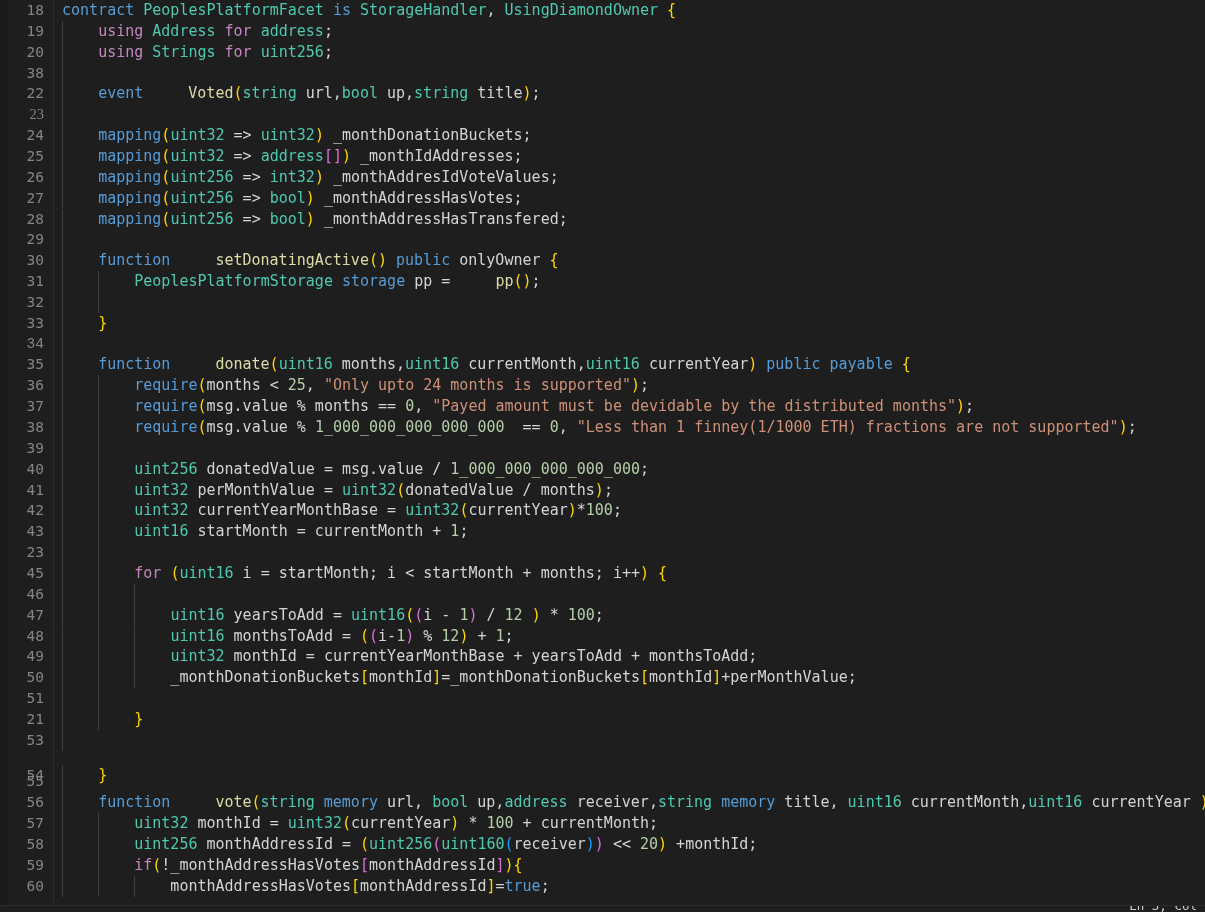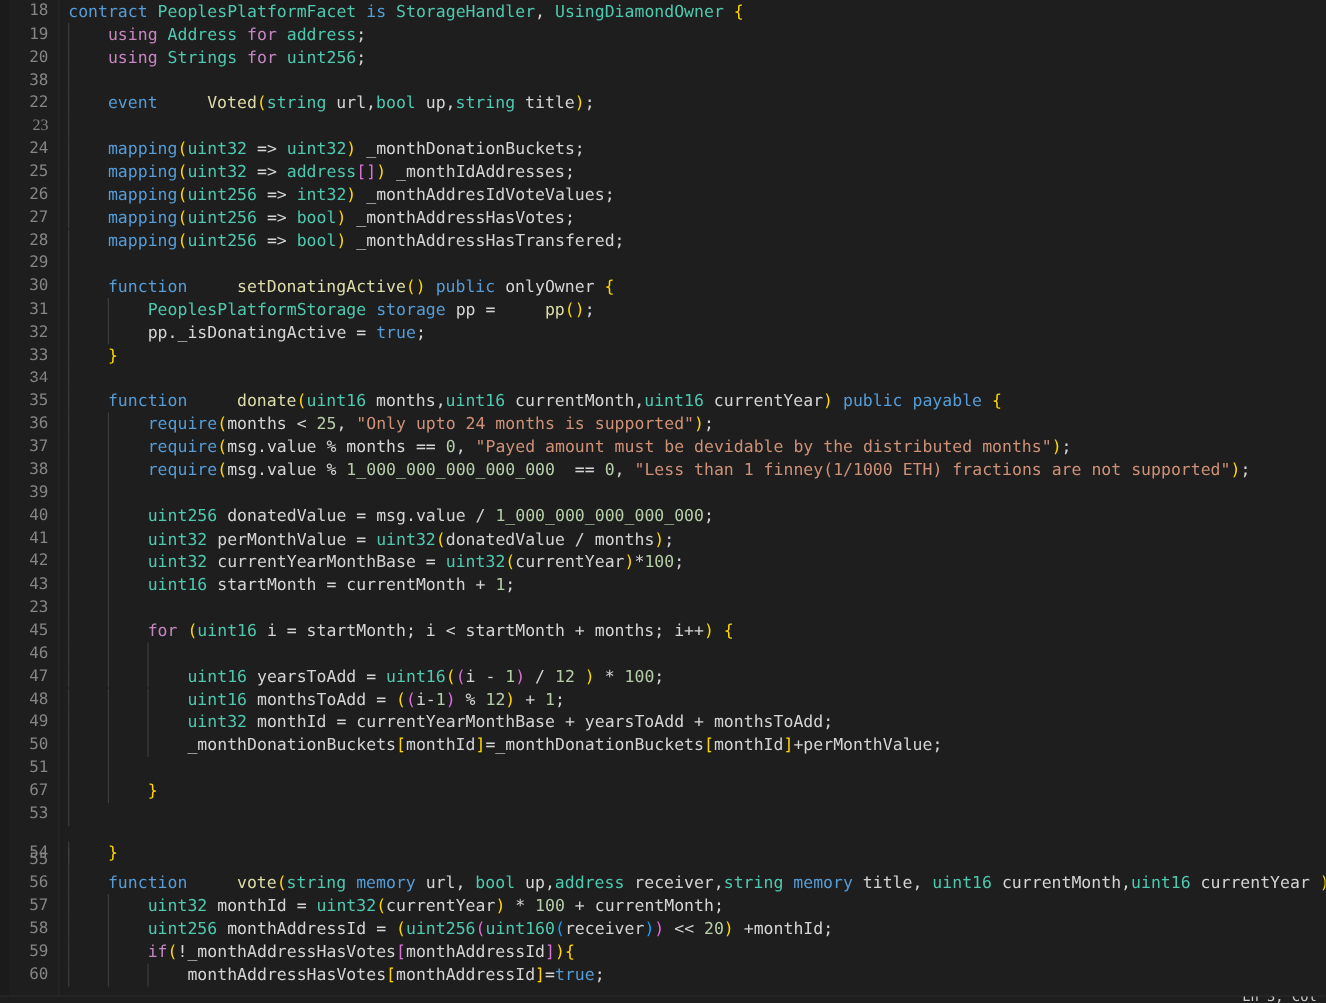--- a/index.html
+++ b/index.html
@@ -91,41 +91,41 @@
       <div class="line" style="top: 83.4px; position: absolute; left: 0px; right: 0px;"><div class="guide" style="left: 62px;"></div><span class="ln">22</span><span class="lt"><span class="op">    </span><span class="kw">event</span><span class="op"> </span><span class="fn">Voted</span><span class="b1">(</span><span class="type">string</span><span class="op"> url,</span><span class="type">bool</span><span class="op"> up,</span><span class="type">string</span><span class="op"> title</span><span class="b1">)</span><span class="op">;</span></span></div>
       <div class="line" style="top: 104.25px; position: absolute; left: 0px; right: 0px; font-family: Liberation Serif, serif;"><div class="guide" style="left: 62px;"></div><span class="ln">23</span><span class="lt"></span></div>
       <div class="line" style="top: 125.1px; position: absolute; left: 0px; right: 0px;"><div class="guide" style="left: 62px;"></div><span class="ln">24</span><span class="lt"><span class="op">    </span><span class="kw">mapping</span><span class="b1">(</span><span class="type">uint32</span><span class="op"> =&gt; </span><span class="type">uint32</span><span class="b1">)</span><span class="op"> _monthDonationBuckets;</span></span></div>
       <div class="line" style="top: 145.95px; position: absolute; left: 0px; right: 0px;"><div class="guide" style="left: 62px;"></div><span class="ln">25</span><span class="lt"><span class="op">    </span><span class="kw">mapping</span><span class="b1">(</span><span class="type">uint32</span><span class="op"> =&gt; </span><span class="type">address</span><span class="b2">[]</span><span class="b1">)</span><span class="op"> _monthIdAddresses;</span></span></div>
       <div class="line" style="top: 166.8px; position: absolute; left: 0px; right: 0px;"><div class="guide" style="left: 62px;"></div><span class="ln">26</span><span class="lt"><span class="op">    </span><span class="kw">mapping</span><span class="b1">(</span><span class="type">uint256</span><span class="op"> =&gt; </span><span class="type">int32</span><span class="b1">)</span><span class="op"> _monthAddresIdVoteValues;</span></span></div>
       <div class="line" style="top: 187.65px; position: absolute; left: 0px; right: 0px;"><div class="guide" style="left: 62px;"></div><span class="ln">27</span><span class="lt"><span class="op">    </span><span class="kw">mapping</span><span class="b1">(</span><span class="type">uint256</span><span class="op"> =&gt; </span><span class="type">bool</span><span class="b1">)</span><span class="op"> _monthAddressHasVotes;</span></span></div>
       <div class="line" style="top: 208.5px; position: absolute; left: 0px; right: 0px;"><div class="guide" style="left: 62px;"></div><span class="ln">28</span><span class="lt"><span class="op">    </span><span class="kw">mapping</span><span class="b1">(</span><span class="type">uint256</span><span class="op"> =&gt; </span><span class="type">bool</span><span class="b1">)</span><span class="op"> _monthAddressHasTransfered;</span></span></div>
       <div class="line" style="top: 229.35px; position: absolute; left: 0px; right: 0px;"><div class="guide" style="left: 62px;"></div><span class="ln">29</span><span class="lt"></span></div>
       <div class="line" style="top: 250.2px; position: absolute; left: 0px; right: 0px;"><div class="guide" style="left: 62px;"></div><span class="ln">30</span><span class="lt"><span class="op">    </span><span class="kw">function</span><span class="op"> </span><span class="fn">setDonatingActive</span><span class="b1">()</span><span class="op"> </span><span class="kw">public</span><span class="op"> onlyOwner </span><span class="b1">{</span></span></div>
       <div class="line" style="top: 271.05px; position: absolute; left: 0px; right: 0px;"><div class="guide" style="left: 62px;"></div><div class="guide" style="left: 98.08px;"></div><span class="ln">31</span><span class="lt"><span class="op">        </span><span class="type">PeoplesPlatformStorage</span><span class="op"> </span><span class="kw">storage</span><span class="op"> pp = </span><span class="fn">pp</span><span class="b1">()</span><span class="op">;</span></span></div>
-      <div class="line" style="top: 291.9px; position: absolute; left: 0px; right: 0px;"><div class="guide" style="left: 62px;"></div><div class="guide" style="left: 98.08px;"></div><span class="ln">32</span><span class="lt"><span class="op">        pp._isDonatingActive = </span><span class="kw">true</span><span class="op">;</span></span></div>
+      <div class="line" style="top: 291.9px; position: absolute; left: 0px; right: 0px;"><div class="guide" style="left: 62px;"></div><div class="guide" style="left: 98.08px;"></div><span class="ln">32</span></div>
       <div class="line" style="top: 312.75px; position: absolute; left: 0px; right: 0px;"><div class="guide" style="left: 62px;"></div><span class="ln">33</span><span class="lt"><span class="op">    </span><span class="b1">}</span></span></div>
       <div class="line" style="top: 333.6px; position: absolute; left: 0px; right: 0px; font-family: Liberation Mono, monospace;"><div class="guide" style="left: 62px;"></div><span class="ln">34</span><span class="lt"></span></div>
       <div class="line" style="top: 354.45px; position: absolute; left: 0px; right: 0px;"><div class="guide" style="left: 62px;"></div><span class="ln">35</span><span class="lt"><span class="op">    </span><span class="kw">function</span><span class="op"> </span><span class="fn">donate</span><span class="b1">(</span><span class="type">uint16</span><span class="op"> months,</span><span class="type">uint16</span><span class="op"> currentMonth,</span><span class="type">uint16</span><span class="op"> currentYear</span><span class="b1">)</span><span class="op"> </span><span class="kw">public</span><span class="op"> </span><span class="kw">payable</span><span class="op"> </span><span class="b1">{</span></span></div>
       <div class="line" style="top: 375.3px; position: absolute; left: 0px; right: 0px;"><div class="guide" style="left: 62px;"></div><div class="guide" style="left: 98.08px;"></div><span class="ln">36</span><span class="lt"><span class="op">        </span><span class="kw">require</span><span class="b1">(</span><span class="op">months &lt; </span><span class="num">25</span><span class="op">, </span><span class="str">"Only upto 24 months is supported"</span><span class="b1">)</span><span class="op">;</span></span></div>
       <div class="line" style="top: 396.15px; position: absolute; left: 0px; right: 0px;"><div class="guide" style="left: 62px;"></div><div class="guide" style="left: 98.08px;"></div><span class="ln">37</span><span class="lt"><span class="op">        </span><span class="kw">require</span><span class="b1">(</span><span class="op">msg.value % months == </span><span class="num">0</span><span class="op">, </span><span class="str">"Payed amount must be devidable by the distributed months"</span><span class="b1">)</span><span class="op">;</span></span></div>
       <div class="line" style="top: 417px; position: absolute; left: 0px; right: 0px;"><div class="guide" style="left: 62px;"></div><div class="guide" style="left: 98.08px;"></div><span class="ln">38</span><span class="lt"><span class="op">        </span><span class="kw">require</span><span class="b1">(</span><span class="op">msg.value % </span><span class="num">1_000_000_000_000_000</span><span class="op">  == </span><span class="num">0</span><span class="op">, </span><span class="str">"Less than 1 finney(1/1000 ETH) fractions are not supported"</span><span class="b1">)</span><span class="op">;</span></span></div>
       <div class="line" style="top: 437.85px; position: absolute; left: 0px; right: 0px;"><div class="guide" style="left: 62px;"></div><div class="guide" style="left: 98.08px;"></div><span class="ln">39</span><span class="lt"></span></div>
       <div class="line" style="top: 458.7px; position: absolute; left: 0px; right: 0px;"><div class="guide" style="left: 62px;"></div><div class="guide" style="left: 98.08px;"></div><span class="ln">40</span><span class="lt"><span class="op">        </span><span class="type">uint256</span><span class="op"> donatedValue = msg.value / </span><span class="num">1_000_000_000_000_000</span><span class="op">;</span></span></div>
       <div class="line" style="top: 479.55px; position: absolute; left: 0px; right: 0px;"><div class="guide" style="left: 62px;"></div><div class="guide" style="left: 98.08px;"></div><span class="ln">41</span><span class="lt"><span class="op">        </span><span class="type">uint32</span><span class="op"> perMonthValue = </span><span class="type">uint32</span><span class="b1">(</span><span class="op">donatedValue / months</span><span class="b1">)</span><span class="op">;</span></span></div>
       <div class="line" style="top: 500.4px; position: absolute; left: 0px; right: 0px;"><div class="guide" style="left: 62px;"></div><div class="guide" style="left: 98.08px;"></div><span class="ln">42</span><span class="lt"><span class="op">        </span><span class="type">uint32</span><span class="op"> currentYearMonthBase = </span><span class="type">uint32</span><span class="b1">(</span><span class="op">currentYear</span><span class="b1">)</span><span class="op">*</span><span class="num">100</span><span class="op">;</span></span></div>
       <div class="line" style="top: 521.25px; position: absolute; left: 0px; right: 0px;"><div class="guide" style="left: 62px;"></div><div class="guide" style="left: 98.08px;"></div><span class="ln">43</span><span class="lt"><span class="op">        </span><span class="type">uint16</span><span class="op"> startMonth = currentMonth + </span><span class="num">1</span><span class="op">;</span></span></div>
       <div class="line" style="top: 542.1px; position: absolute; left: 0px; right: 0px;"><div class="guide" style="left: 62px;"></div><div class="guide" style="left: 98.08px;"></div><span class="ln">23</span><span class="lt"></span></div>
       <div class="line" style="top: 562.95px; position: absolute; left: 0px; right: 0px;"><div class="guide" style="left: 62px;"></div><div class="guide" style="left: 98.08px;"></div><span class="ln">45</span><span class="lt"><span class="op">        </span><span class="kw2">for</span><span class="op"> </span><span class="b1">(</span><span class="type">uint16</span><span class="op"> i = startMonth; i &lt; startMonth + months; i++</span><span class="b1">)</span><span class="op"> </span><span class="b1">{</span></span></div>
       <div class="line" style="top: 583.8px; position: absolute; left: 0px; right: 0px;"><div class="guide" style="left: 62px;"></div><div class="guide" style="left: 98.08px;"></div><div class="guide" style="left: 134.16px;"></div><span class="ln">46</span><span class="lt"></span></div>
       <div class="line" style="top: 604.65px; position: absolute; left: 0px; right: 0px;"><div class="guide" style="left: 62px;"></div><div class="guide" style="left: 98.08px;"></div><div class="guide" style="left: 134.16px;"></div><span class="ln">47</span><span class="lt"><span class="op">            </span><span class="type">uint16</span><span class="op"> yearsToAdd = </span><span class="type">uint16</span><span class="b1">(</span><span class="b2">(</span><span class="op">i - </span><span class="num">1</span><span class="b2">)</span><span class="op"> / </span><span class="num">12</span><span class="op"> </span><span class="b1">)</span><span class="op"> * </span><span class="num">100</span><span class="op">;</span></span></div>
       <div class="line" style="top: 625.5px; position: absolute; left: 0px; right: 0px;"><div class="guide" style="left: 62px;"></div><div class="guide" style="left: 98.08px;"></div><div class="guide" style="left: 134.16px;"></div><span class="ln">48</span><span class="lt"><span class="op">            </span><span class="type">uint16</span><span class="op"> monthsToAdd = </span><span class="b1">(</span><span class="b2">(</span><span class="op">i-</span><span class="num">1</span><span class="b2">)</span><span class="op"> % </span><span class="num">12</span><span class="b1">)</span><span class="op"> + </span><span class="num">1</span><span class="op">;</span></span></div>
       <div class="line" style="top: 646.35px; position: absolute; left: 0px; right: 0px;"><div class="guide" style="left: 62px;"></div><div class="guide" style="left: 98.08px;"></div><div class="guide" style="left: 134.16px;"></div><span class="ln">49</span><span class="lt"><span class="op">            </span><span class="type">uint32</span><span class="op"> monthId = currentYearMonthBase + yearsToAdd + monthsToAdd;</span></span></div>
       <div class="line" style="top: 667.2px; position: absolute; left: 0px; right: 0px;"><div class="guide" style="left: 62px;"></div><div class="guide" style="left: 98.08px;"></div><div class="guide" style="left: 134.16px;"></div><span class="ln">50</span><span class="lt"><span class="op">            _monthDonationBuckets</span><span class="b1">[</span><span class="op">monthId</span><span class="b1">]</span><span class="op">=_monthDonationBuckets</span><span class="b1">[</span><span class="op">monthId</span><span class="b1">]</span><span class="op">+perMonthValue;</span></span></div>
       <div class="line" style="top: 688.05px; position: absolute; left: 0px; right: 0px;"><div class="guide" style="left: 62px;"></div><div class="guide" style="left: 98.08px;"></div><span class="ln">51</span><span class="lt"></span></div>
-      <div class="line" style="top: 708.9px; position: absolute; left: 0px; right: 0px;"><div class="guide" style="left: 62px;"></div><div class="guide" style="left: 98.08px;"></div><span class="ln">67</span><span class="lt"><span class="op">        </span><span class="b1">}</span></span></div>
+      <div class="line" style="top: 708.9px; position: absolute; left: 0px; right: 0px;"><div class="guide" style="left: 62px;"></div><div class="guide" style="left: 98.08px;"></div><span class="ln">21</span><span class="lt"><span class="op">        </span><span class="b1">}</span></span></div>
       <div class="line" style="top: 729.75px; position: absolute; left: 0px; right: 0px;"><div class="guide" style="left: 62px;"></div><span class="ln">53</span><span class="lt"></span></div>
       <div class="line" style="top: 750.6px; position: absolute; left: 0px; right: 0px; margin-top: 14px;"><div class="guide" style="left: 62px;"></div><span class="ln">54</span><span class="lt"><span class="op">    </span><span class="b1">}</span></span></div>
       <div class="line" style="top: 771.45px; position: absolute; left: 0px; right: 0px;"><div class="guide" style="left: 62px;"></div><span class="ln">55</span><span class="lt"></span></div>
       <div class="line" style="top: 792.3px; position: absolute; left: 0px; right: 0px;"><div class="guide" style="left: 62px;"></div><span class="ln">56</span><span class="lt"><span class="op">    </span><span class="kw">function</span><span class="op"> </span><span class="fn">vote</span><span class="b1">(</span><span class="type">string</span><span class="op"> </span><span class="kw">memory</span><span class="op"> url, </span><span class="type">bool</span><span class="op"> up,</span><span class="type">address</span><span class="op"> receiver,</span><span class="type">string</span><span class="op"> </span><span class="kw">memory</span><span class="op"> title, </span><span class="type">uint16</span><span class="op"> currentMonth,</span><span class="type">uint16</span><span class="op"> currentYear </span><span class="b1">)</span><span class="op"> </span><span class="kw">public</span></span></div>
       <div class="line" style="top: 813.15px; position: absolute; left: 0px; right: 0px;"><div class="guide" style="left: 62px;"></div><div class="guide" style="left: 98.08px;"></div><span class="ln">57</span><span class="lt"><span class="op">        </span><span class="type">uint32</span><span class="op"> monthId = </span><span class="type">uint32</span><span class="b1">(</span><span class="op">currentYear</span><span class="b1">)</span><span class="op"> * </span><span class="num">100</span><span class="op"> + currentMonth;</span></span></div>
       <div class="line" style="top: 834px; position: absolute; left: 0px; right: 0px;"><div class="guide" style="left: 62px;"></div><div class="guide" style="left: 98.08px;"></div><span class="ln">58</span><span class="lt"><span class="op">        </span><span class="type">uint256</span><span class="op"> monthAddressId = </span><span class="b1">(</span><span class="type">uint256</span><span class="b2">(</span><span class="type">uint160</span><span class="b3">(</span><span class="op">receiver</span><span class="b3">)</span><span class="b2">)</span><span class="op"> &lt;&lt; </span><span class="num">20</span><span class="b1">)</span><span class="op"> +monthId;</span></span></div>
       <div class="line" style="top: 854.85px; position: absolute; left: 0px; right: 0px;"><div class="guide" style="left: 62px;"></div><div class="guide" style="left: 98.08px;"></div><span class="ln">59</span><span class="lt"><span class="op">        </span><span class="kw2">if</span><span class="b1">(</span><span class="op">!_monthAddressHasVotes</span><span class="b2">[</span><span class="op">monthAddressId</span><span class="b2">]</span><span class="b1">){</span></span></div>
       <div class="line" style="top: 875.7px; position: absolute; left: 0px; right: 0px;"><div class="guide" style="left: 62px;"></div><div class="guide" style="left: 98.08px;"></div><div class="guide" style="left: 134.16px;"></div><span class="ln">60</span><span class="lt"><span class="op">            monthAddressHasVotes</span><span class="b1">[</span><span class="op">monthAddressId</span><span class="b1">]</span><span class="op">=</span><span class="kw">true</span><span class="op">;</span></span></div>
     </div>
 </div>

